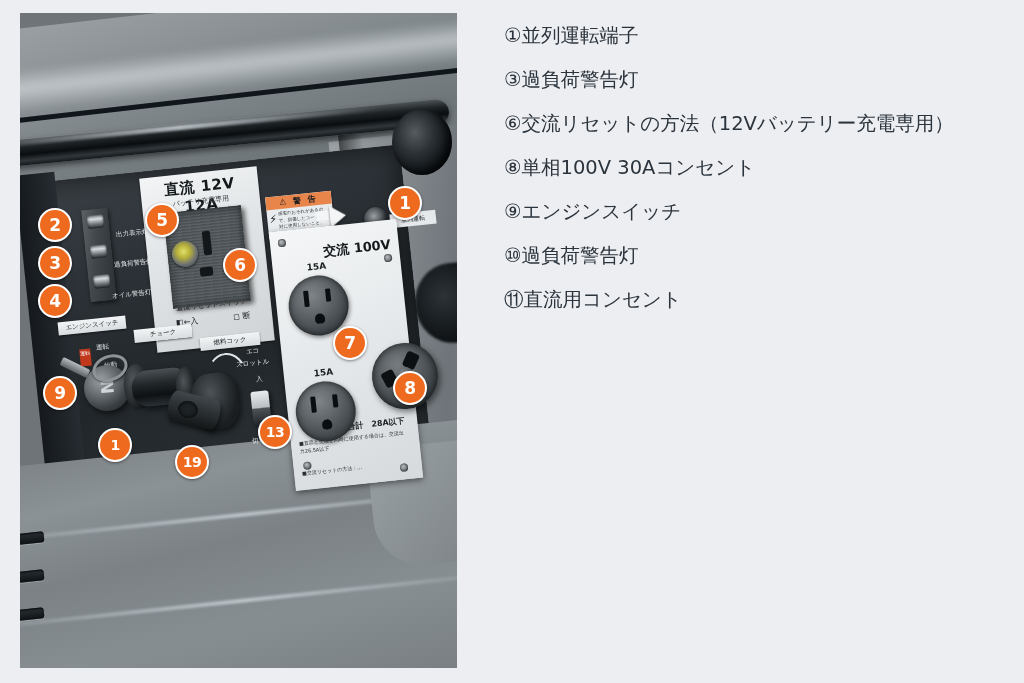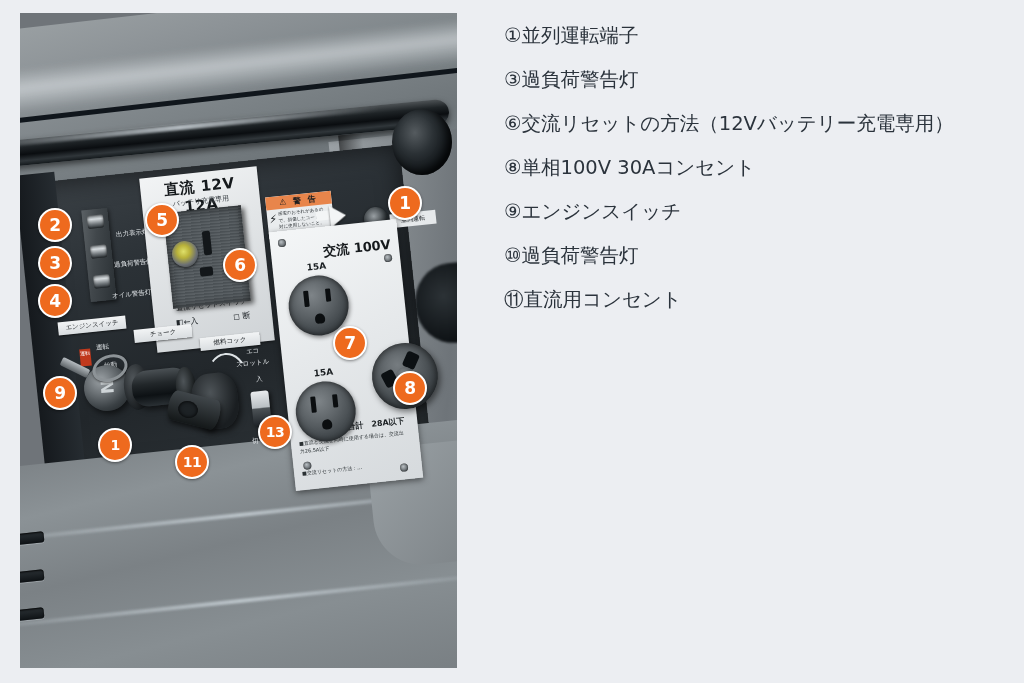--- a/index.html
+++ b/index.html
@@ -576,21 +576,21 @@
     <div class="num" style="left:368px; top:173px;">1</div>
     <div class="num" style="left:18px; top:195px;">2</div>
     <div class="num" style="left:18px; top:233px;">3</div>
     <div class="num" style="left:18px; top:271px;">4</div>
     <div class="num" style="left:125px; top:190px;">5</div>
     <div class="num" style="left:203px; top:235px;">6</div>
     <div class="num" style="left:313px; top:313px;">7</div>
     <div class="num" style="left:373px; top:358px;">8</div>
     <div class="num" style="left:23px; top:363px;">9</div>
     <div class="num two-digit" style="left:78px; top:415px;">1</div>
-    <div class="num two-digit" style="left:155px; top:432px;">11</div>
+    <div class="num two-digit" style="left:155px; top:432px;">19</div>
     <div class="num two-digit" style="left:238px; top:402px;">13</div>
 
   </div>
 
   <div id="legend">
     <div class="legend-row">
       <span>①</span><span>並列運転端子</span>
     </div>
     <div class="legend-row">
       <span>③</span><span>過負荷警告灯</span>

